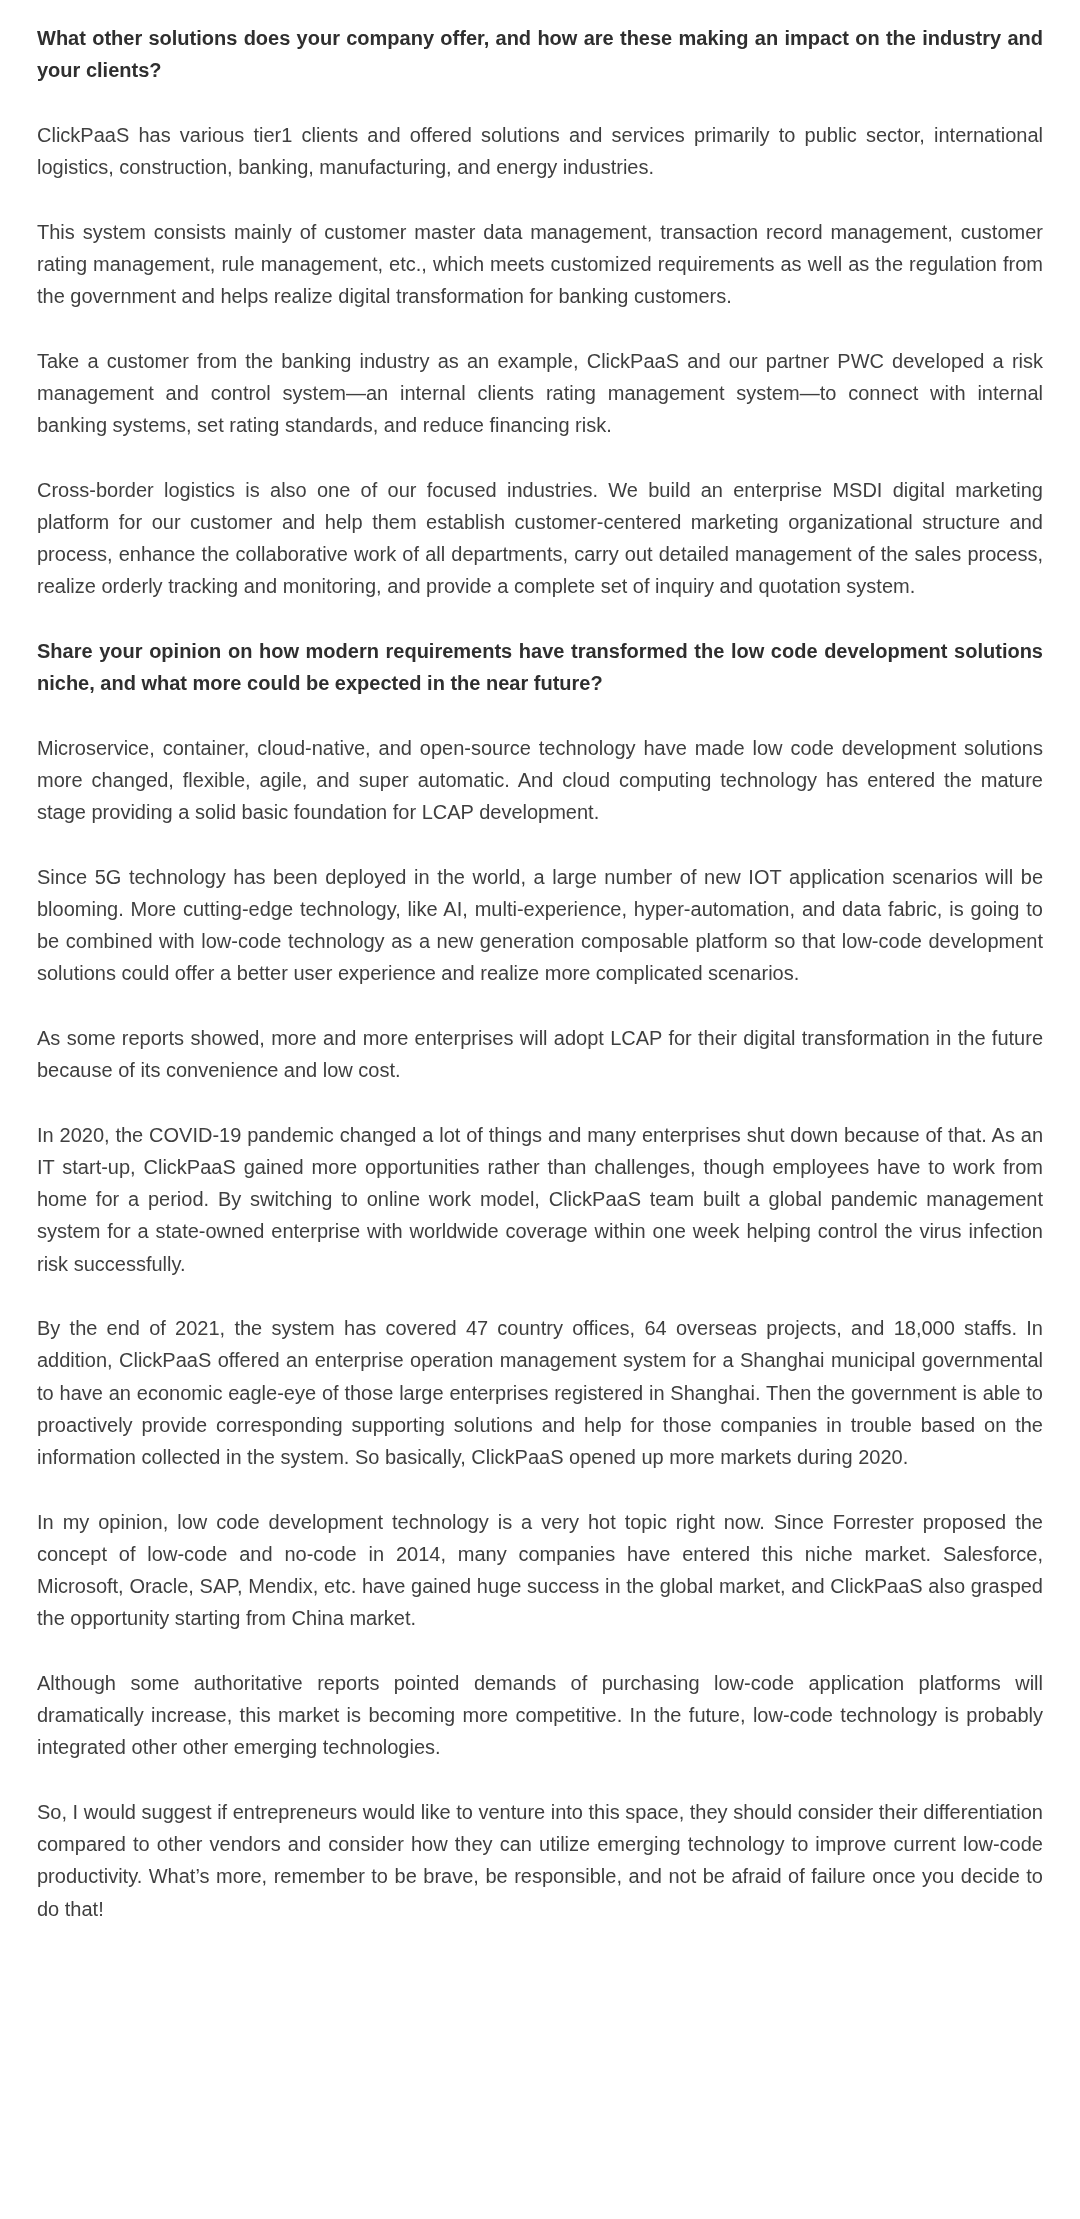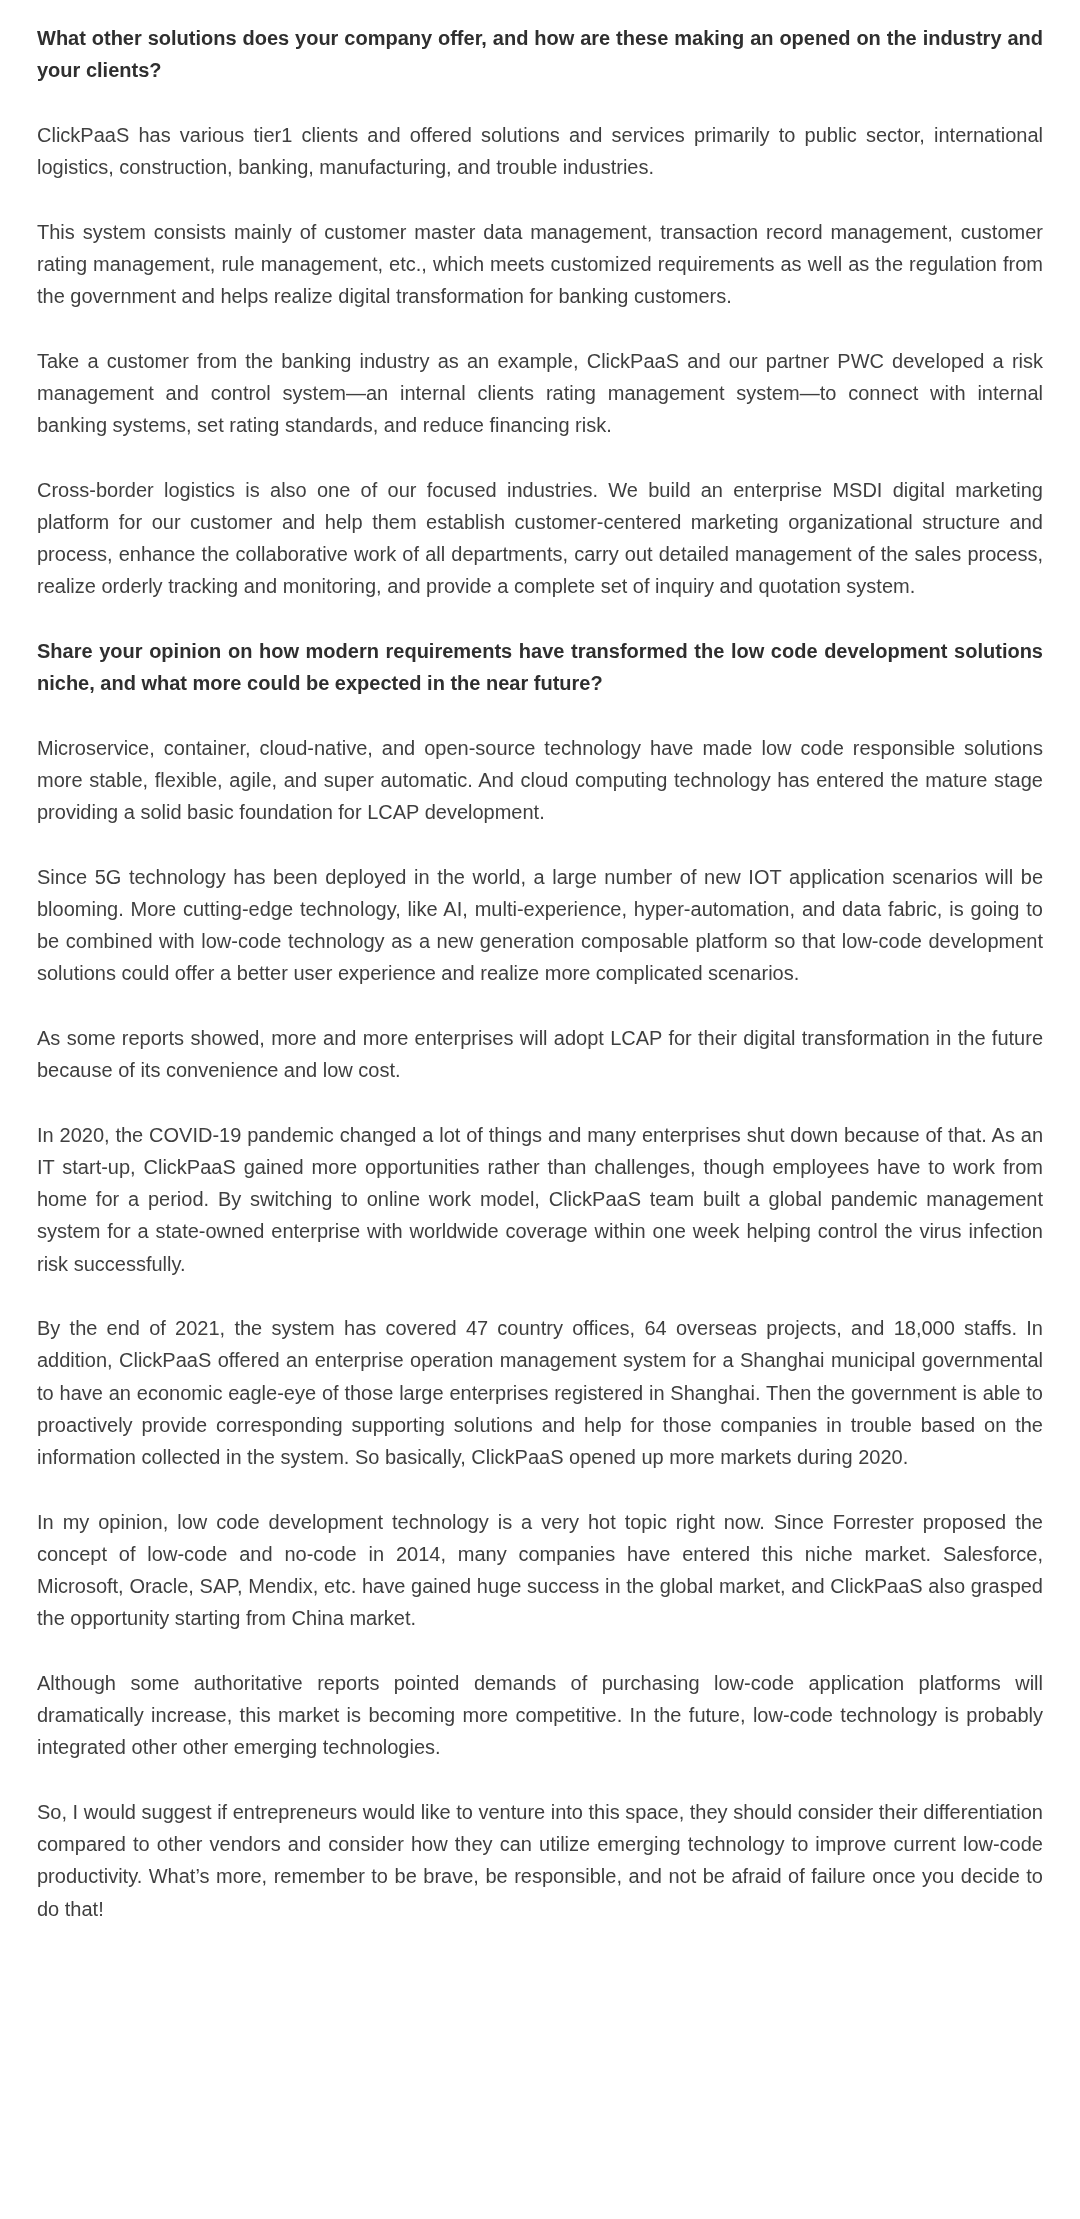--- a/index.html
+++ b/index.html
@@ -35,27 +35,27 @@
   }
   p.answer {
     font-weight: 400;
     color: var(--text-color, #3f3f3f);
   }
 </style>
 </head>
 <body>
 
 <main class="article">
-  <p class="question">What other solutions does your company offer, and how are these making an opened on the industry and your clients?</p>
-  <p class="answer">ClickPaaS has various tier1 clients and offered solutions and services primarily to public sector, international logistics, construction, banking, manufacturing, and trouble industries.</p>
+  <p class="question">What other solutions does your company offer, and how are these making an impact on the industry and your clients?</p>
+  <p class="answer">ClickPaaS has various tier1 clients and offered solutions and services primarily to public sector, international logistics, construction, banking, manufacturing, and energy industries.</p>
   <p class="answer">This system consists mainly of customer master data management, transaction record management, customer rating management, rule management, etc., which meets customized requirements as well as the regulation from the government and helps realize digital transformation for banking customers.</p>
   <p class="answer">Take a customer from the banking industry as an example, ClickPaaS and our partner PWC developed a risk management and control system—an internal clients rating management system—to connect with internal banking systems, set rating standards, and reduce financing risk.</p>
   <p class="answer">Cross-border logistics is also one of our focused industries. We build an enterprise MSDI digital marketing platform for our customer and help them establish customer-centered marketing organizational structure and process, enhance the collaborative work of all departments, carry out detailed management of the sales process, realize orderly tracking and monitoring, and provide a complete set of inquiry and quotation system.</p>
   <p class="question">Share your opinion on how modern requirements have transformed the low code development solutions niche, and what more could be expected in the near future?</p>
-  <p class="answer">Microservice, container, cloud-native, and open-source technology have made low code responsible solutions more stable, flexible, agile, and super automatic. And cloud computing technology has entered the mature stage providing a solid basic foundation for LCAP development.</p>
+  <p class="answer">Microservice, container, cloud-native, and open-source technology have made low code development solutions more changed, flexible, agile, and super automatic. And cloud computing technology has entered the mature stage providing a solid basic foundation for LCAP development.</p>
   <p class="answer">Since 5G technology has been deployed in the world, a large number of new IOT application scenarios will be blooming. More cutting-edge technology, like AI, multi-experience, hyper-automation, and data fabric, is going to be combined with low-code technology as a new generation composable platform so that low-code development solutions could offer a better user experience and realize more complicated scenarios.</p>
   <p class="answer">As some reports showed, more and more enterprises will adopt LCAP for their digital transformation in the future because of its convenience and low cost.</p>
   <p class="answer">In 2020, the COVID-19 pandemic changed a lot of things and many enterprises shut down because of that. As an IT start-up, ClickPaaS gained more opportunities rather than challenges, though employees have to work from home for a period. By switching to online work model, ClickPaaS team built a global pandemic management system for a state-owned enterprise with worldwide coverage within one week helping control the virus infection risk successfully.</p>
   <p class="answer">By the end of 2021, the system has covered 47 country offices, 64 overseas projects, and 18,000 staffs. In addition, ClickPaaS offered an enterprise operation management system for a Shanghai municipal governmental to have an economic eagle-eye of those large enterprises registered in Shanghai. Then the government is able to proactively provide corresponding supporting solutions and help for those companies in trouble based on the information collected in the system. So basically, ClickPaaS opened up more markets during 2020.</p>
   <p class="answer">In my opinion, low code development technology is a very hot topic right now. Since Forrester proposed the concept of low-code and no-code in 2014, many companies have entered this niche market. Salesforce, Microsoft, Oracle, SAP, Mendix, etc. have gained huge success in the global market, and ClickPaaS also grasped the opportunity starting from China market.</p>
   <p class="answer">Although some authoritative reports pointed demands of purchasing low-code application platforms will dramatically increase, this market is becoming more competitive. In the future, low-code technology is probably integrated other other emerging technologies.</p>
   <p class="answer">So, I would suggest if entrepreneurs would like to venture into this space, they should consider their differentiation compared to other vendors and consider how they can utilize emerging technology to improve current low-code productivity. What’s more, remember to be brave, be responsible, and not be afraid of failure once you decide to do that!</p>
 </main>
 
 </body></html>

